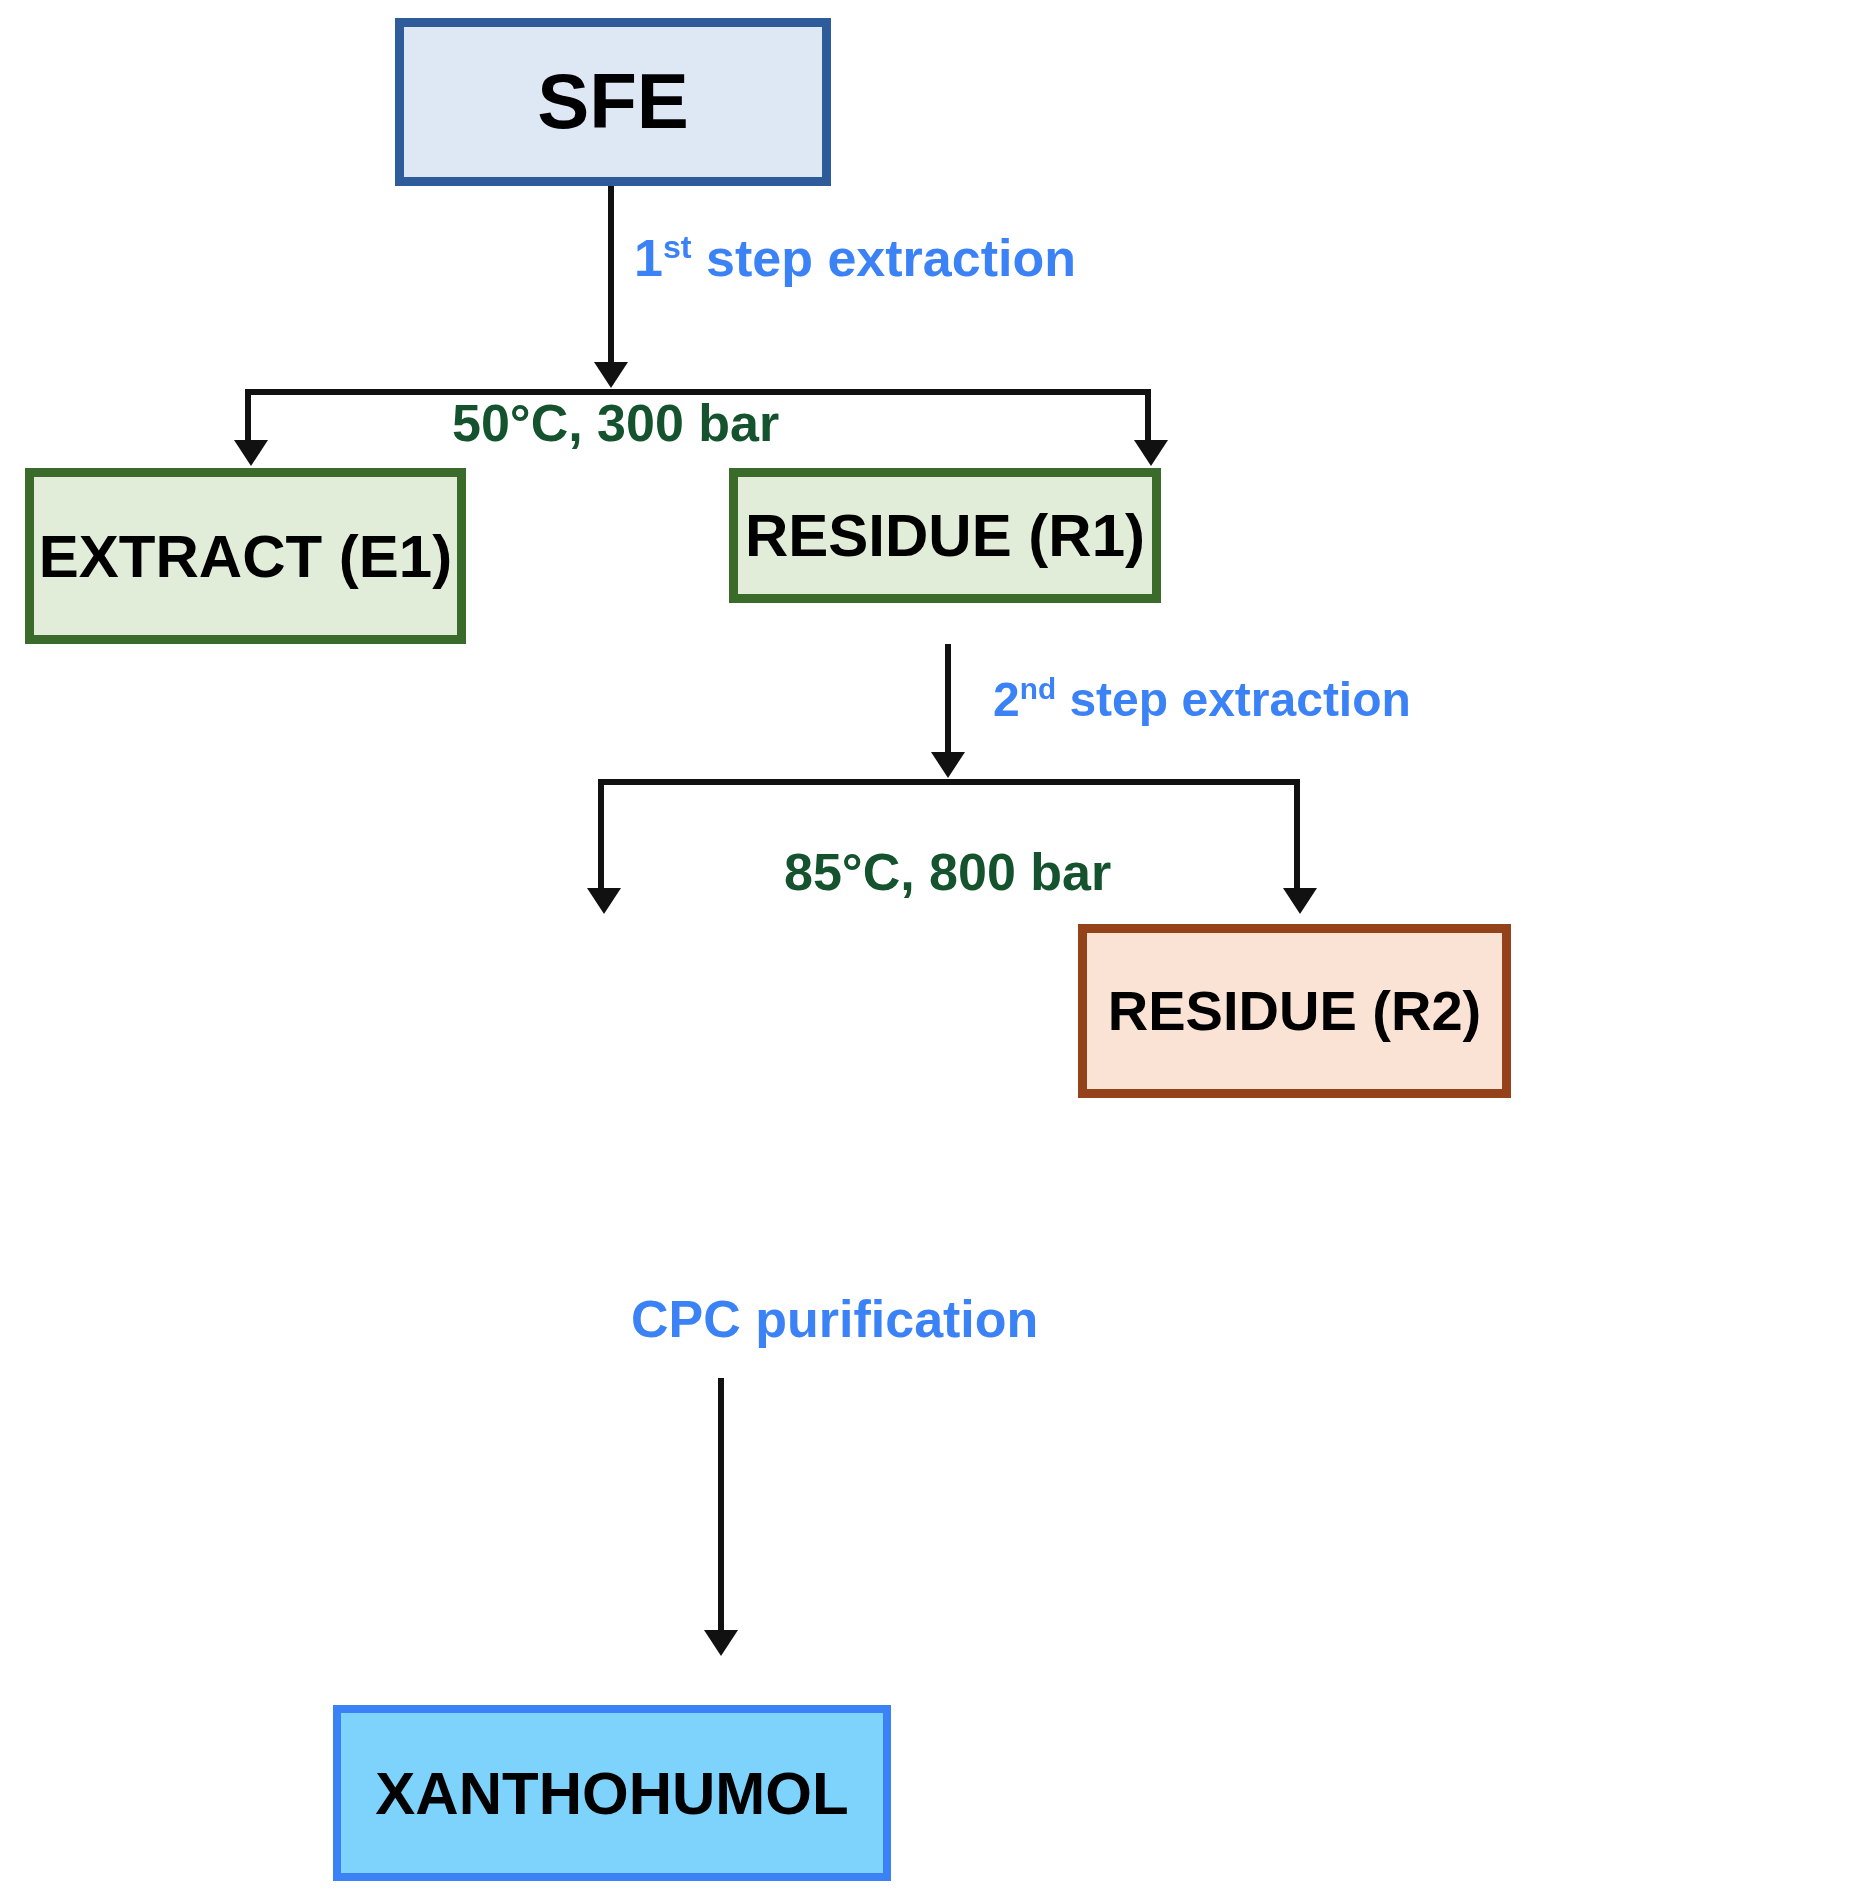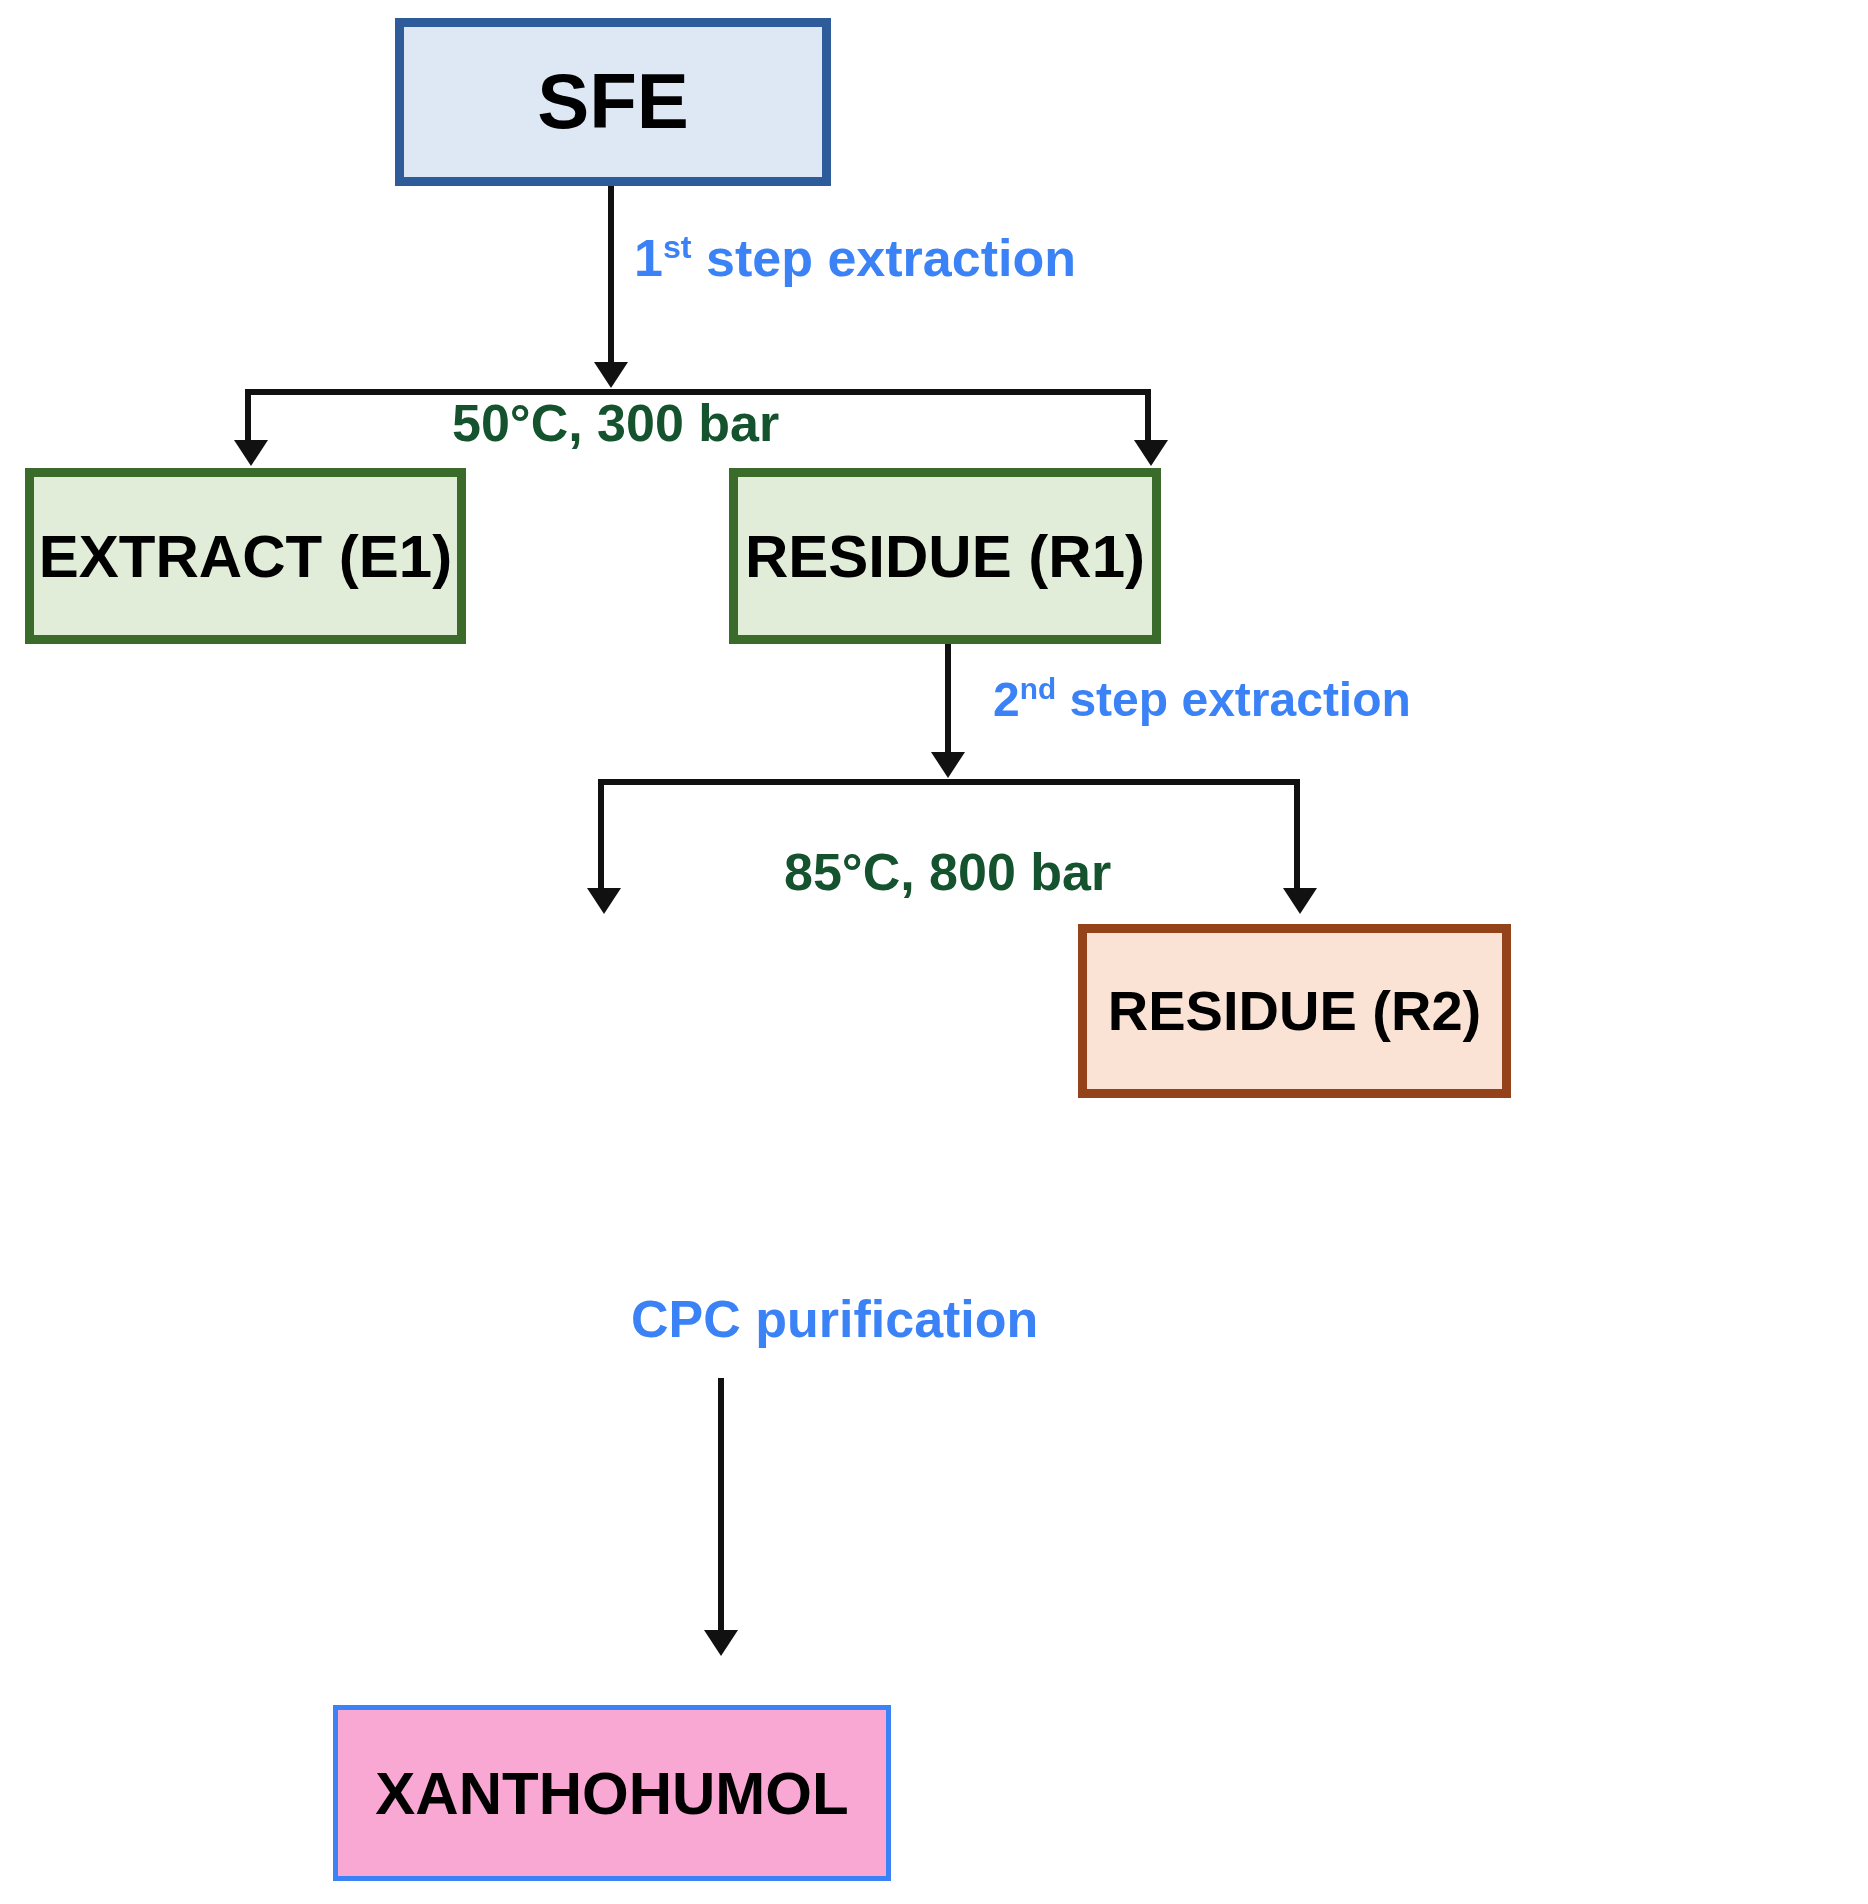--- a/index.html
+++ b/index.html
@@ -28,35 +28,35 @@
     color: #000000;
     letter-spacing: 0px;
     line-height: 1.05;
   }
   
   .node.blue {
     background: #DEE8F5;
     border: 9px solid #2E5C9A;
   }
   .node.navy {
-    background: #f9a8d4;
-    border: 5px solid #3b82f6;
+    background: #7dd3fc;
+    border: 8px solid #3b82f6;
   }
   .node.green {
     background: #E1EDD8;
     border: 9px solid #3A6B2A;
   }
   .node.brown {
     background: #FAE3D5;
     border: 9px solid #93421A;
   }
   
   #node-sfe       { left: 395px;  top: 18px;   width: 436px; height: 168px; font-size: 78px; }
   #node-extract-e1{ left: 25px;   top: 468px;  width: 441px; height: 176px; font-size: 60px; }
-  #node-residue-r1{ left: 729px;  top: 468px;  width: 432px; height: 176px; font-size: 60px; }
+  #node-residue-r1{ left: 729px;  top: 468px;  width: 432px; height: 135px; font-size: 60px; }
   #node-extract-e2{ left: 393px;  top: 924px;  width: 433px; height: 174px; font-size: 56px; }
   #node-residue-r2{ left: 1078px; top: 924px;  width: 433px; height: 174px; font-size: 56px; }
   #node-xanthohumol{left: 333px;  top: 1705px; width: 558px; height: 176px; font-size: 60px; }
 
   
   .vline {
     position: absolute;
     width: 6px;
     background: #111111;
   }

